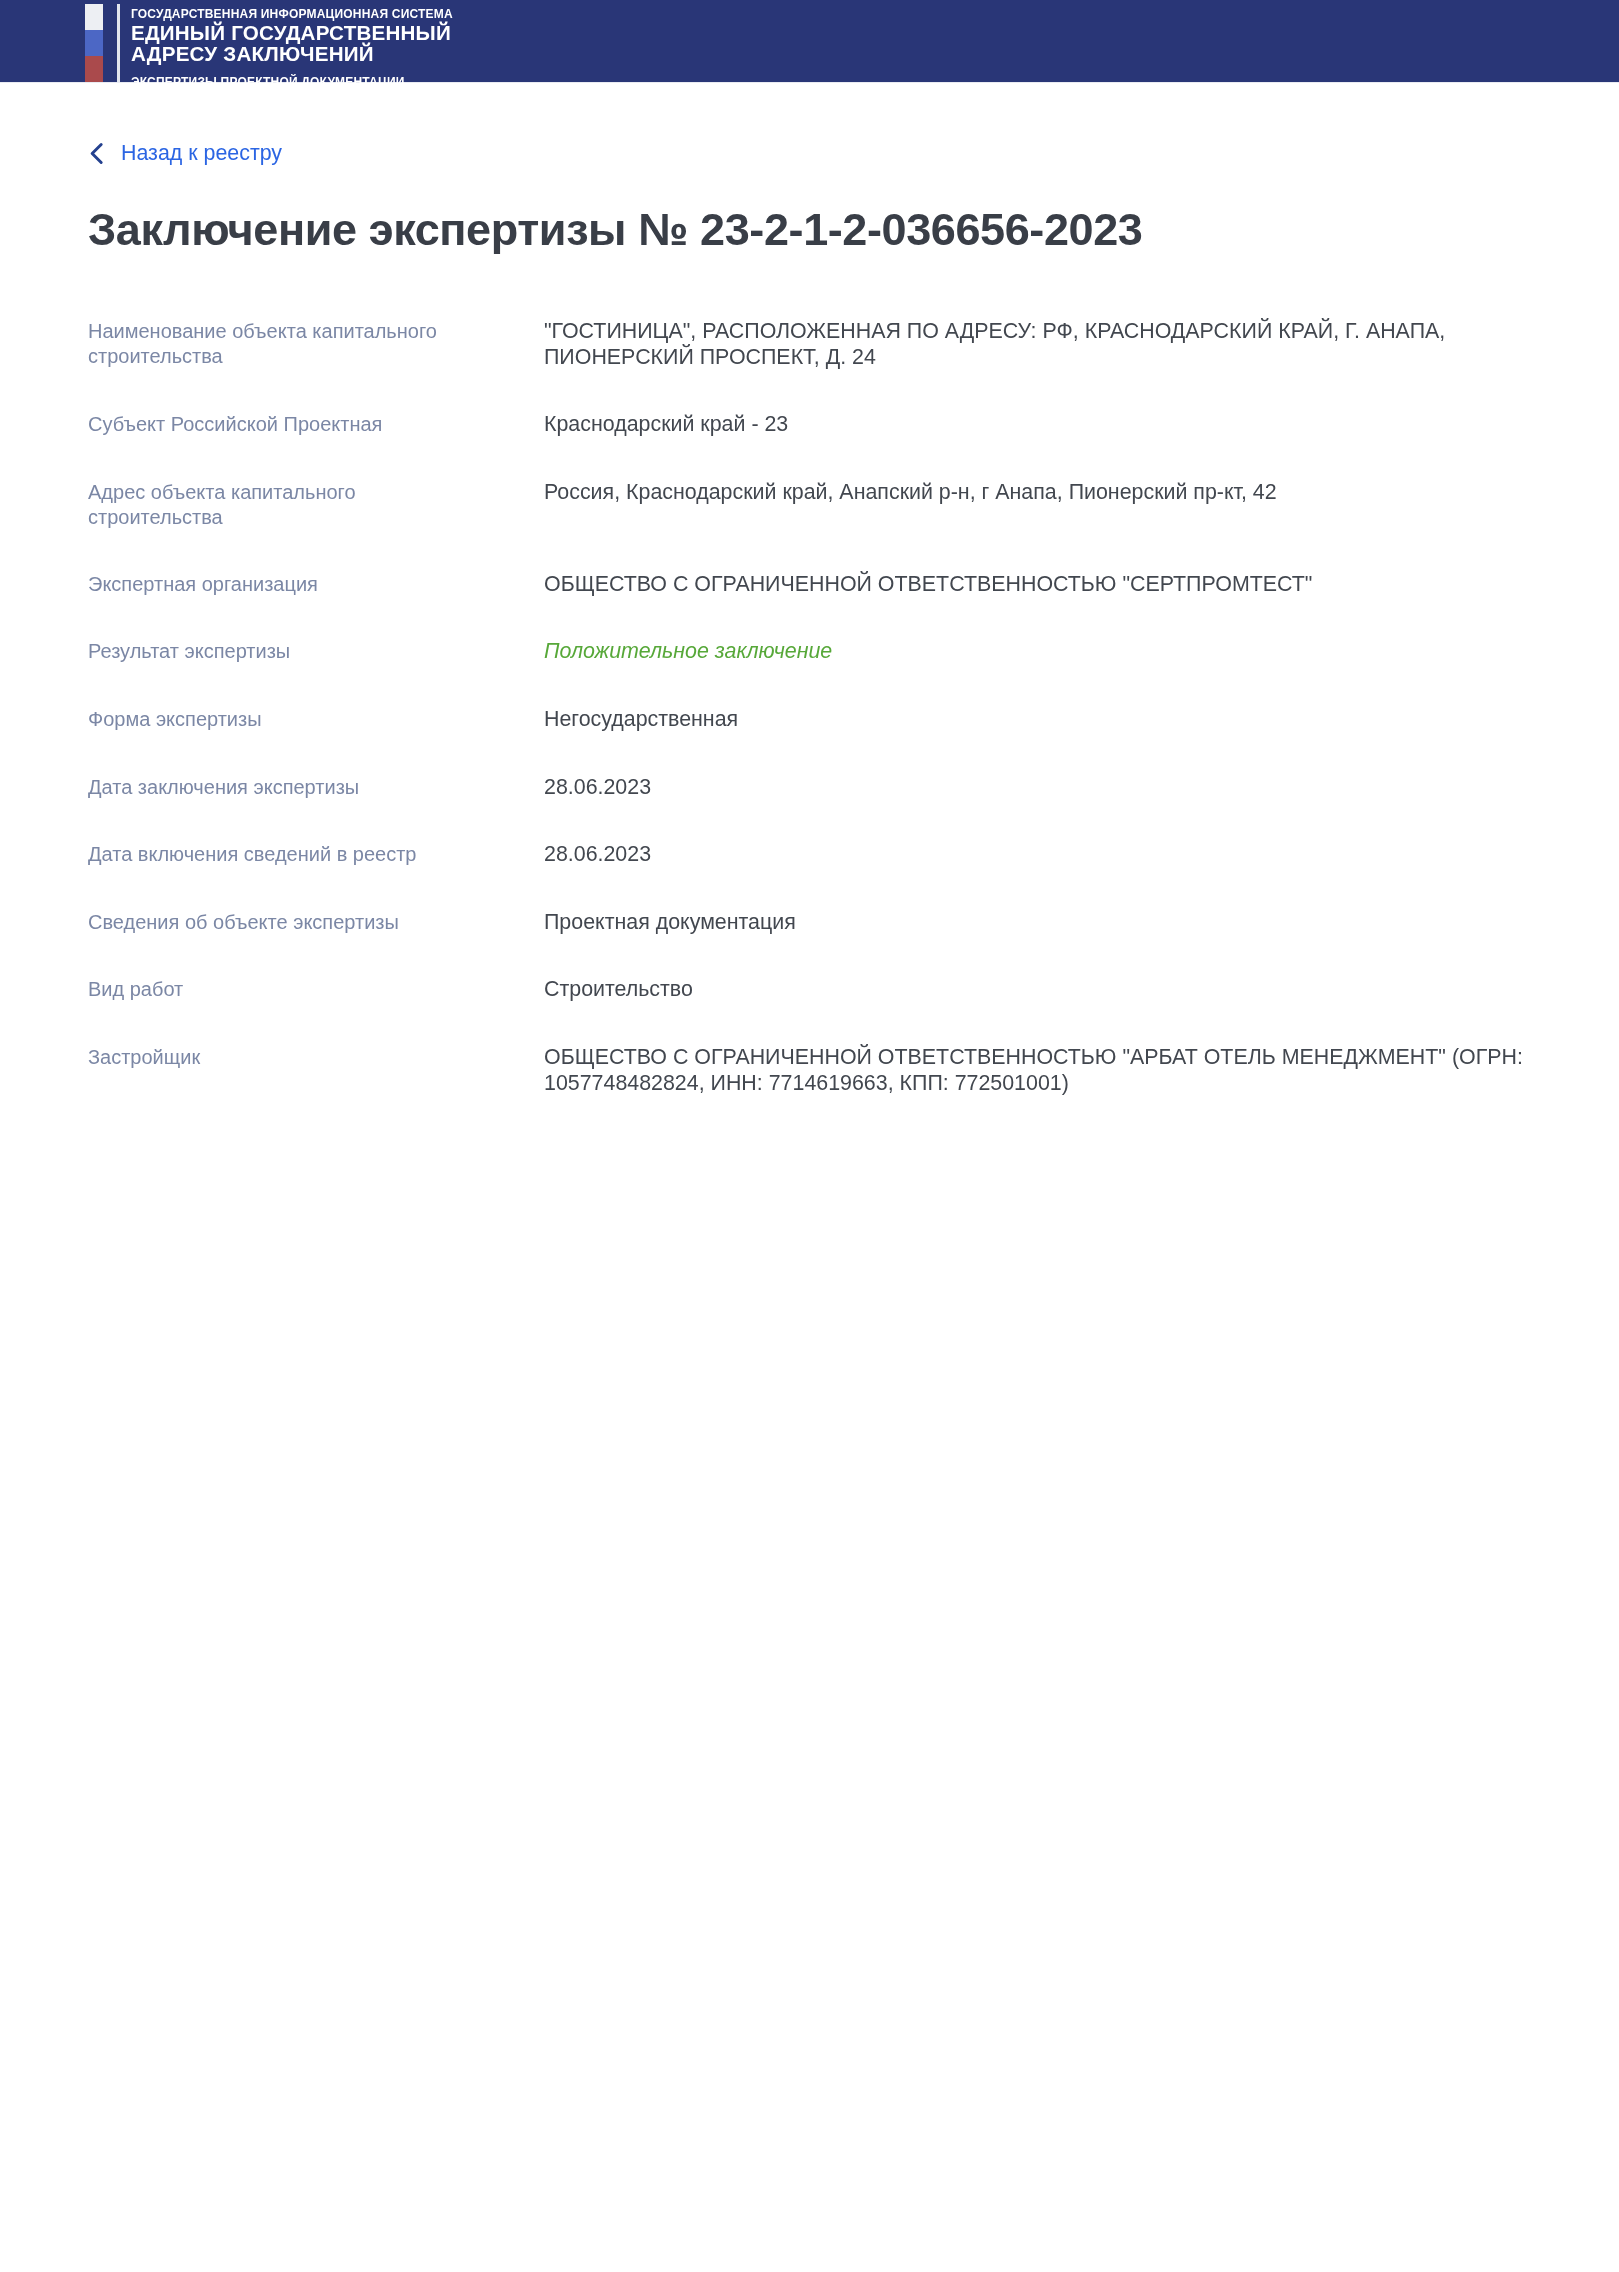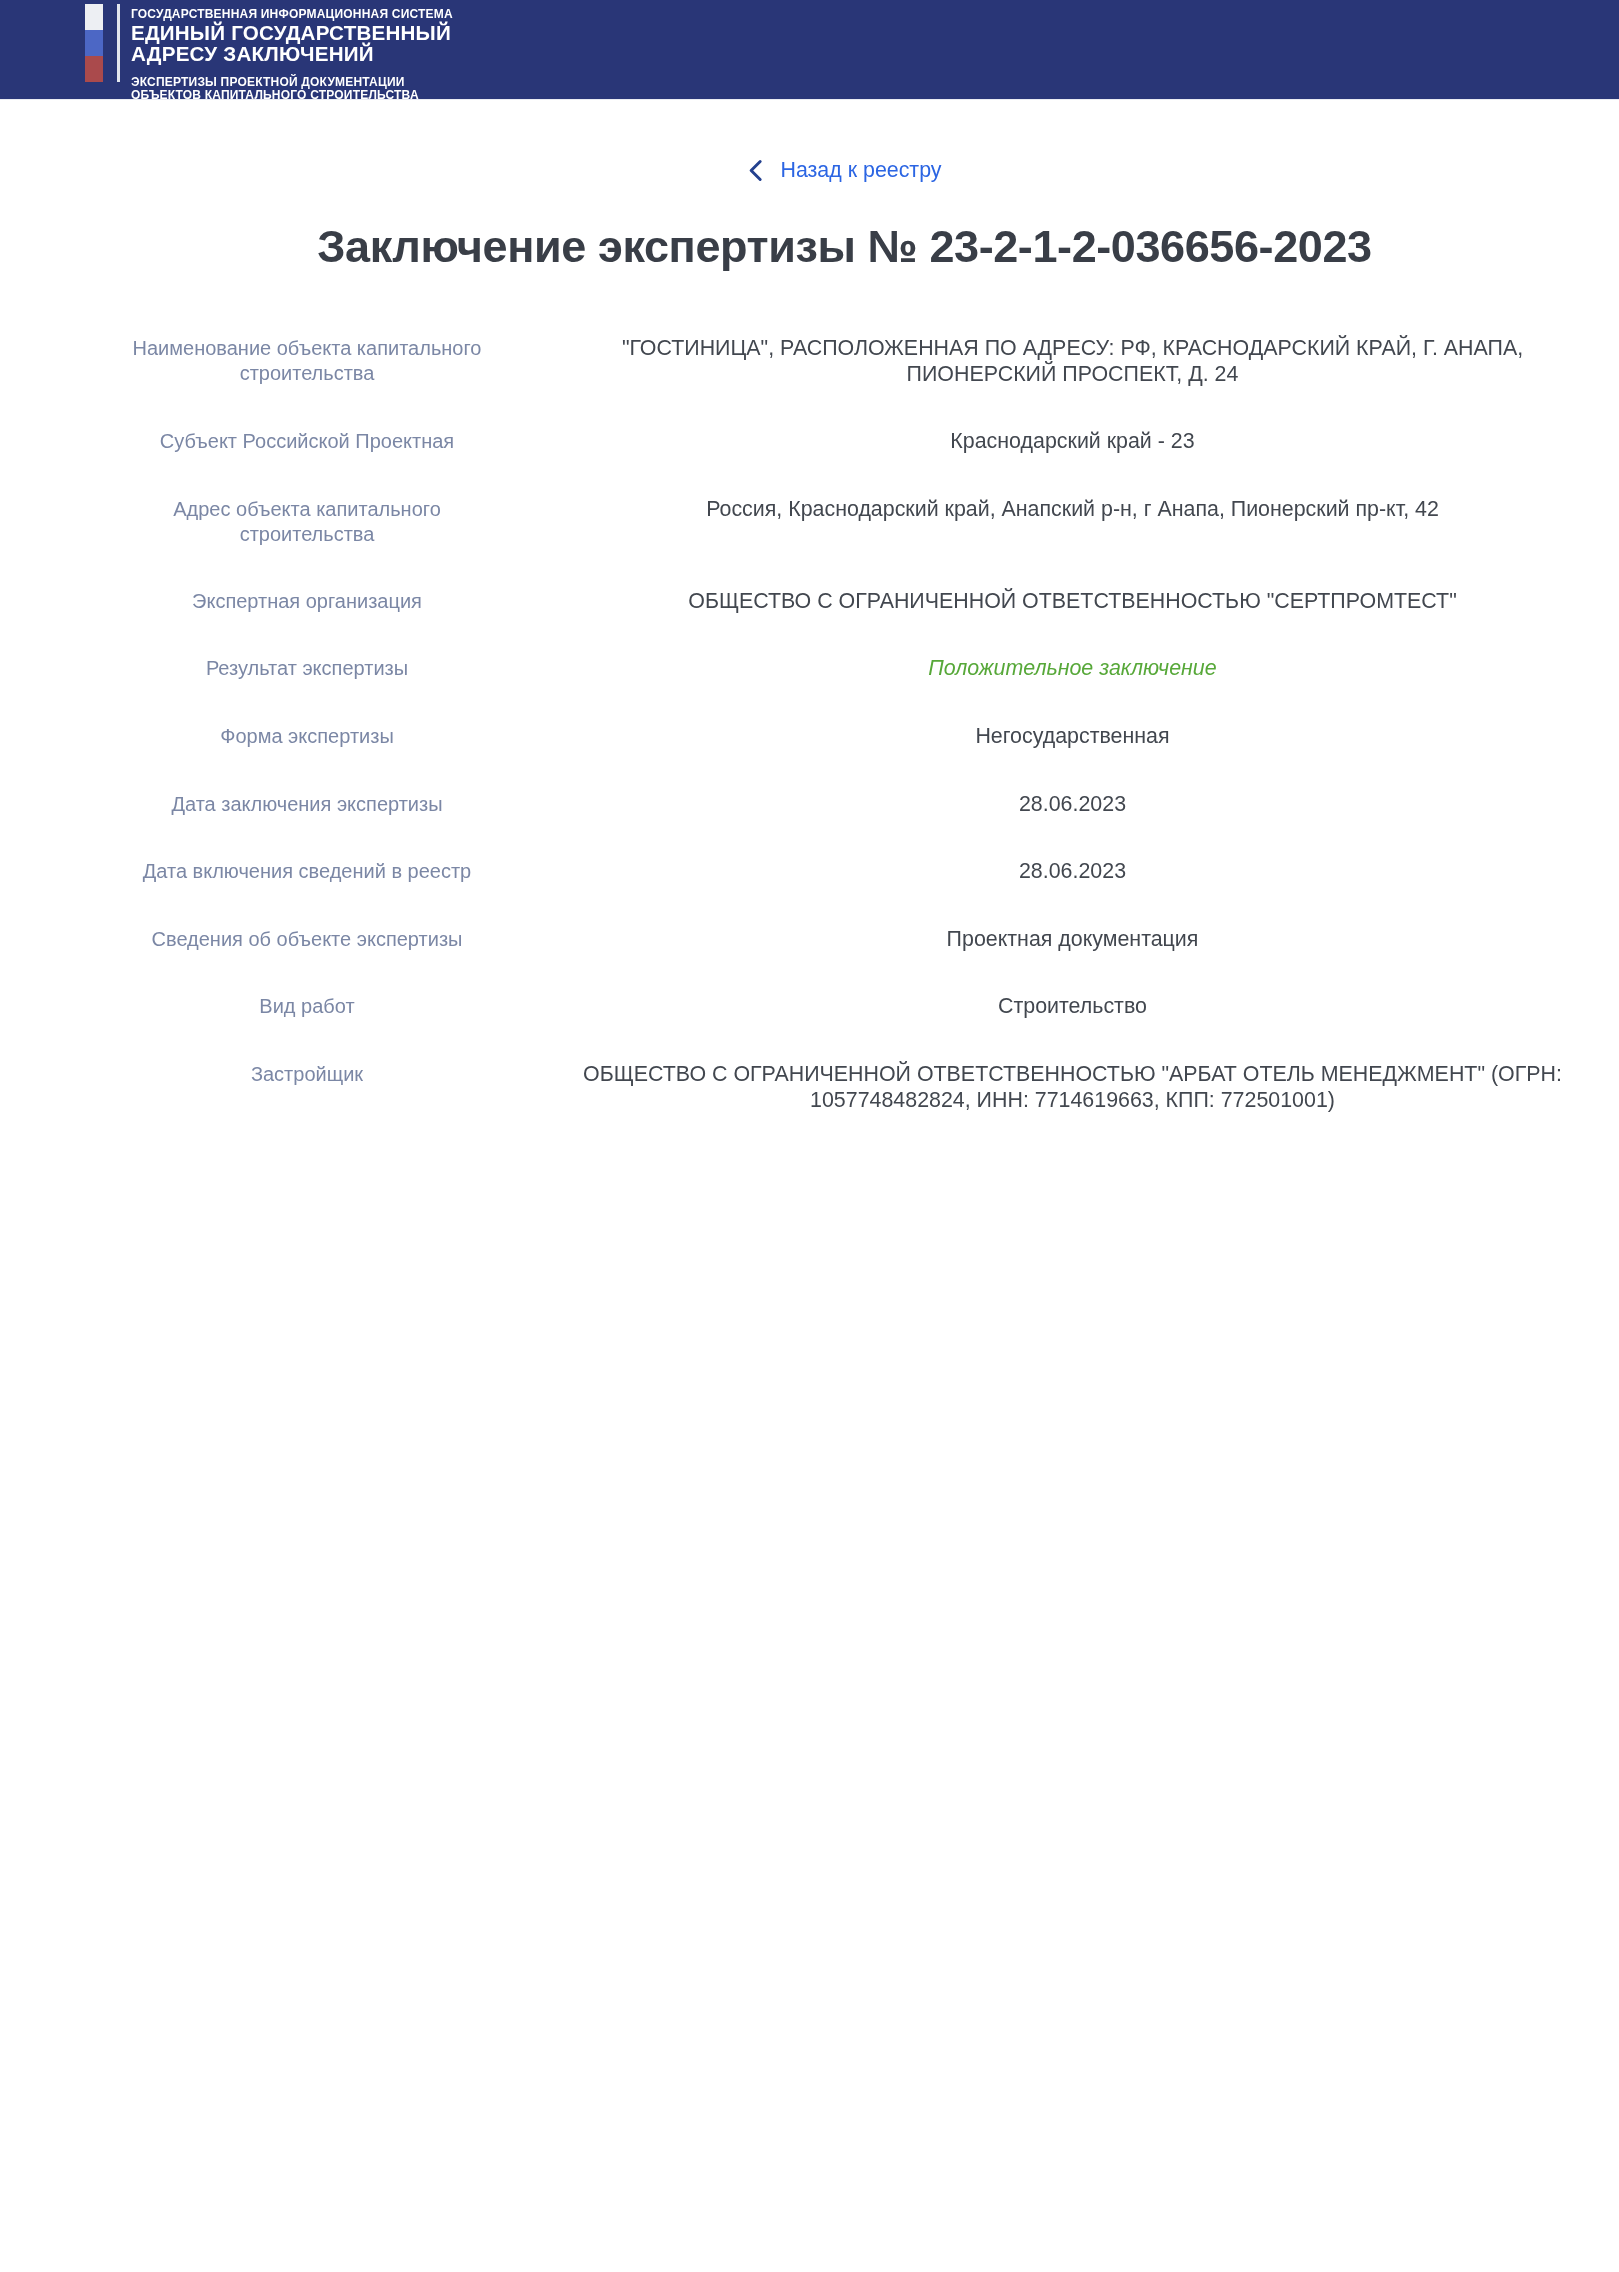--- a/index.html
+++ b/index.html
@@ -5,21 +5,21 @@
   * { margin:0; padding:0; box-sizing:border-box; }
   html,body { background:#ffffff; }
   body {
     width:1620px; min-height:2273px;
     font-family:"Liberation Sans","DejaVu Sans",sans-serif;
     -webkit-font-smoothing:antialiased;
   }
 
   
   .app-header {
-    height:100px;
+    height:83px;
     background:var(--header-bg,#293677);
     display:flex;
     align-items:flex-start;
     padding-left:85px;
     border-bottom:0.8px solid #e9ebf2;
   }
   .flag { margin-top:4.1px; width:18px; display:flex; flex-direction:column; }
   .flag div { width:18px; height:26px; }
   .flag .fw { background:var(--flag-white,#edeff3); }
   .flag .fb { background:var(--flag-blue,#4c67c5); }
@@ -34,21 +34,21 @@
     letter-spacing:0.2px; white-space:nowrap;
   }
   .hbig {
     font-size:20.6px; font-weight:bold; line-height:20px;
     letter-spacing:0.2px; white-space:nowrap; margin-top:1.6px;
   }
   .hbig + .hbig { margin-top:0.8px; }
   .hbig + .hsmall { margin-top:12px; }
 
   
-  main { padding:0 45px 99px 114px;text-align:center; }
+  main { padding:0 45px 99px 88px; }
 
   .back {
     display:inline-flex; align-items:center; gap:16.5px;
     margin-top:58px; text-decoration:none; cursor:pointer;
   }
   .back .chev { display:block; }
   .back span {
     font-size:21.4px; line-height:25px;
     color:var(--link-color,#2b65e3);
   }

